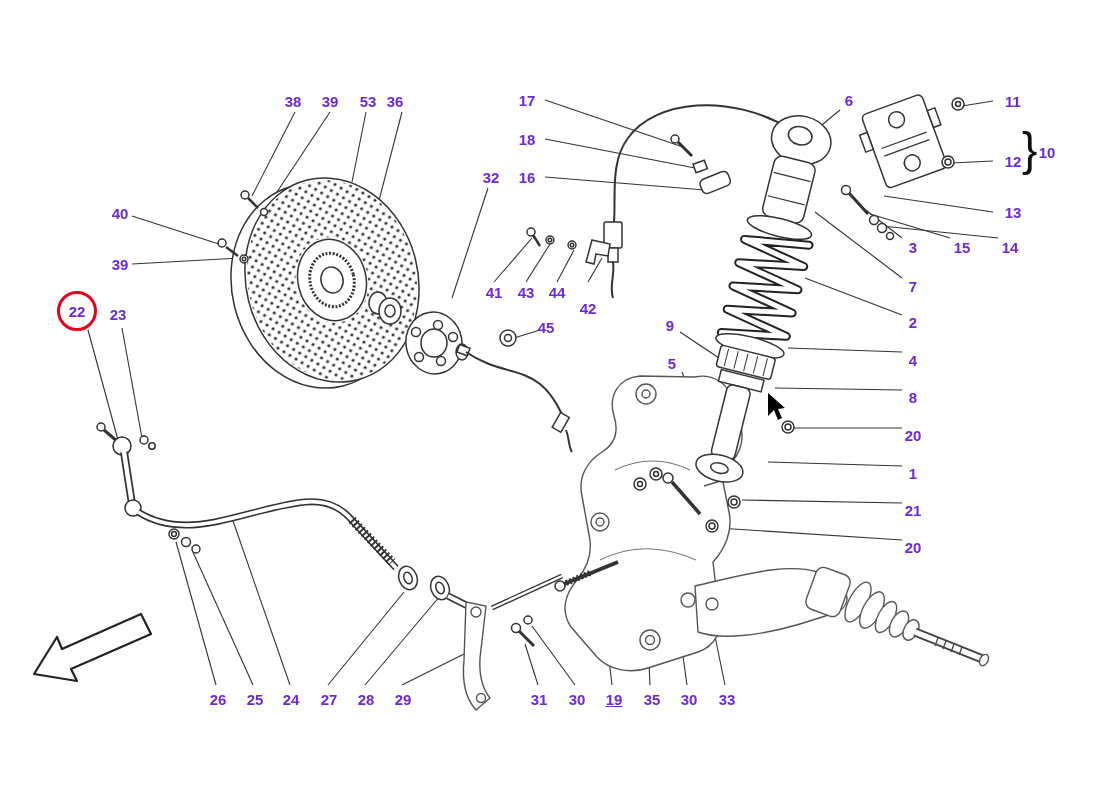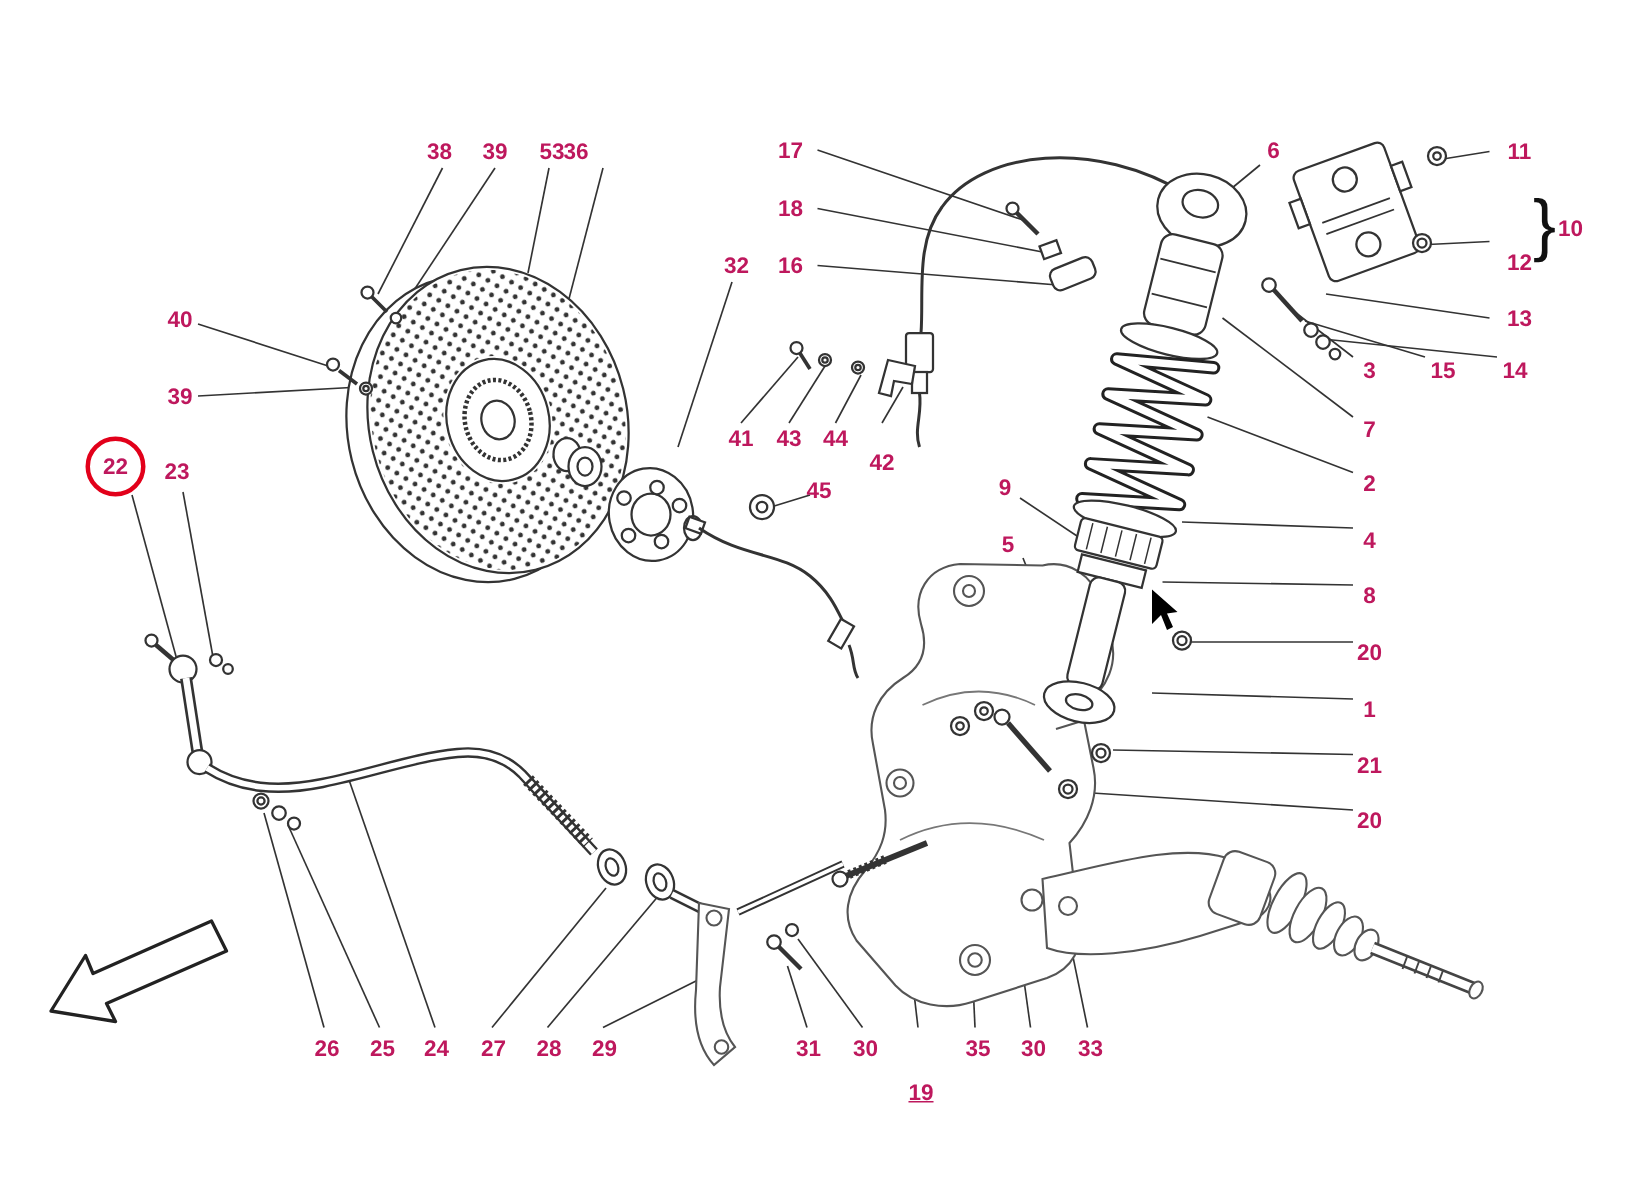--- a/index.html
+++ b/index.html
@@ -4,21 +4,21 @@
 <style>
   html,body { margin:0; padding:0; background:#fff; }
   .stage {
     position:relative; width:1100px; height:800px; background:#ffffff;
     font-family:"Liberation Sans", sans-serif; overflow:hidden;
   }
   .stage svg { position:absolute; left:0; top:0; }
   .callout {
     position:absolute; width:36px; height:24px;
     display:flex; align-items:center; justify-content:center;
-    font-weight:bold; font-size:15px; color:#be185d; user-select:none;
+    font-weight:bold; font-size:15px; color:#6d28d9; user-select:none;
   }
   .callout.circled {
     width:40px; height:40px; border:3px solid #e2001a; border-radius:50%;
     box-sizing:border-box;
   }
   .brace {
     position:absolute; font-size:46px; font-weight:400; color:#111; line-height:1;
   }
   .leader { stroke:#333; stroke-width:1.1; }
   .ln  { stroke:#333; fill:#fff; stroke-width:1.5; }
@@ -284,26 +284,26 @@
   </g>
 
   <g>
     <polygon points="34,674 57,637 62,649 141,614 151,634 71,669 77,681" fill="#fff" stroke="#222" stroke-width="2.2" stroke-linejoin="round"></polygon>
   </g>
 </svg>
 
 <div class="callout" style="left:275px; top:89px;">38</div>
 <div class="callout" style="left:312px; top:89px;">39</div>
 <div class="callout" style="left:350px; top:89px;">53</div>
-<div class="callout" style="left:366px; top:89px;">36</div>
+<div class="callout" style="left:377px; top:89px;">36</div>
 <div class="callout" style="left:509px; top:88px;">17</div>
 <div class="callout" style="left:831px; top:88px;">6</div>
 <div class="callout" style="left:995px; top:89px;">11</div>
 <div class="callout" style="left:509px; top:127px;">18</div>
-<div class="callout" style="left:995px; top:163px;text-align:right;">12</div>
+<div class="callout" style="left:995px; top:149px;text-align:right;">12</div>
 <div class="brace" style="left:1022px; top:126px;">}</div>
 <div class="callout" style="left:1029px; top:140px;">10</div>
 <div class="callout" style="left:509px; top:165px;">16</div>
 <div class="callout" style="left:473px; top:165px;">32</div>
 <div class="callout" style="left:995px; top:200px;">13</div>
 <div class="callout" style="left:102px; top:201px;">40</div>
 <div class="callout" style="left:895px; top:235px;">3</div>
 <div class="callout" style="left:944px; top:235px;">15</div>
 <div class="callout" style="left:992px; top:235px;">14</div>
 <div class="callout" style="left:102px; top:252px;">39</div>
@@ -325,18 +325,18 @@
 <div class="callout" style="left:895px; top:498px;">21</div>
 <div class="callout" style="left:895px; top:535px;">20</div>
 <div class="callout" style="left:200px; top:687px;">26</div>
 <div class="callout" style="left:237px; top:687px;">25</div>
 <div class="callout" style="left:273px; top:687px;">24</div>
 <div class="callout" style="left:311px; top:687px;text-align:center;">27</div>
 <div class="callout" style="left:348px; top:687px;">28</div>
 <div class="callout" style="left:385px; top:687px;">29</div>
 <div class="callout" style="left:521px; top:687px;">31</div>
 <div class="callout" style="left:559px; top:687px;">30</div>
-<div class="callout" style="left:596px; top:716px;text-decoration:underline;">19</div>
+<div class="callout" style="left:596px; top:687px;text-decoration:underline;">19</div>
 <div class="callout" style="left:634px; top:687px;">35</div>
 <div class="callout" style="left:671px; top:687px;">30</div>
 <div class="callout" style="left:709px; top:687px;">33</div>
 
 </div>
 
 </body></html>

